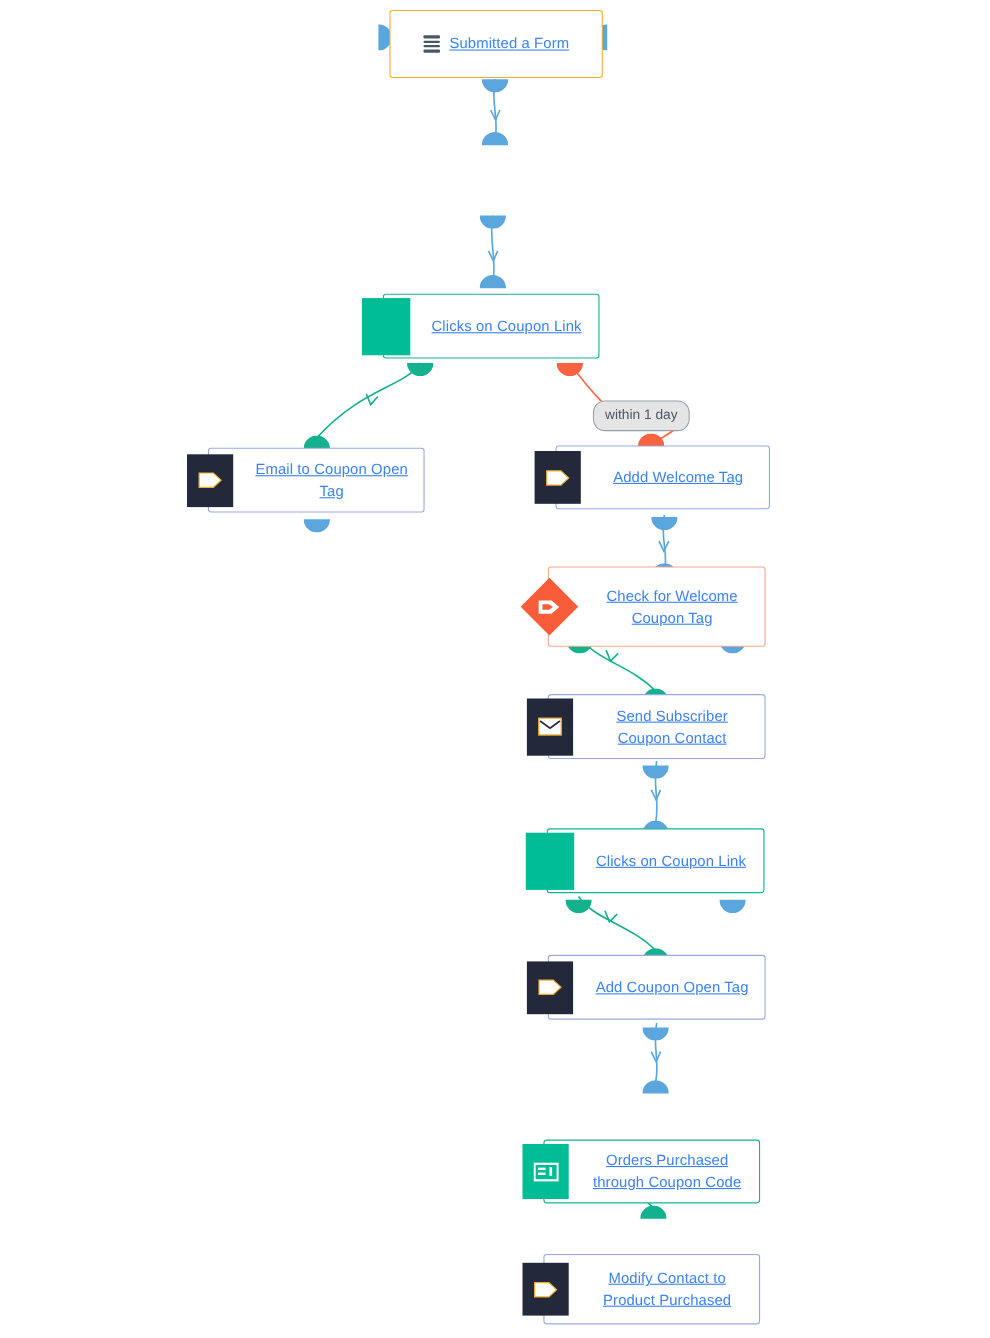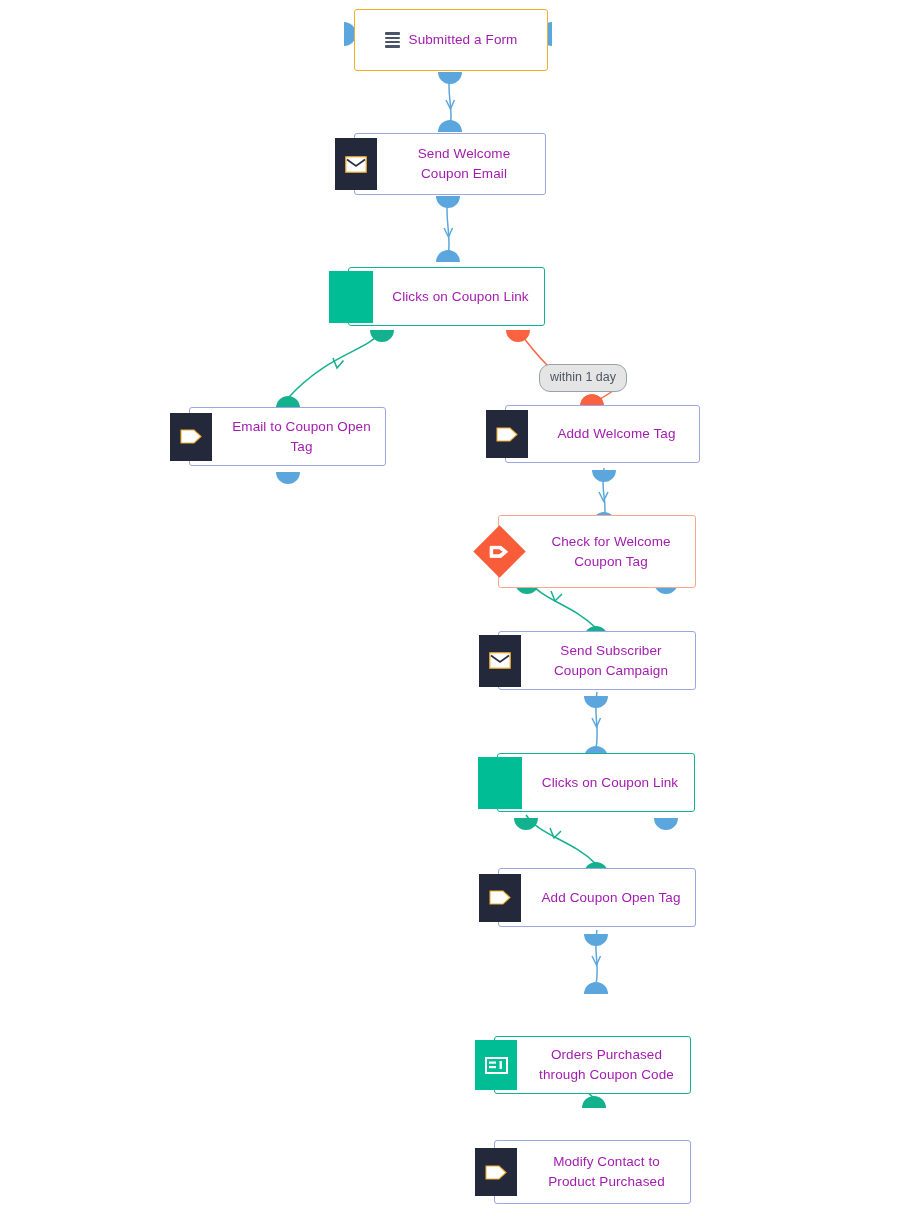--- a/index.html
+++ b/index.html
@@ -32,27 +32,28 @@
     display: flex;
     align-items: center;
     justify-content: center;
     z-index: 5;
   }
   .node.trigger  { border-color: #f0ad2e; }
   .node.teal     { border-color: #12b391; }
   .node.orange   { border-color: #f4a98c; }
 
   .node-label {
-    color: #a21caf;
+    color: #3b82f6;
     font-size: 13.5px;
     line-height: 20px;
     text-align: center;
     padding: 0 14px 0 42px;
     width: 100%;
     letter-spacing: .1px;
+    text-decoration: underline;
   }
   .node.trigger .node-label {
     padding: 0 14px;
     display: flex;
     align-items: center;
     justify-content: center;
     gap: 9px;
   }
 
   
@@ -206,29 +207,20 @@
       <span class="list-icon">
           <i></i>
           <i></i>
           <i></i>
           <i></i>
         </span>
       <span>Submitted a Form</span>
     </div>
   </div>
 
-  <div class="node" style="left:354px; top:133px; width:192px; height:62px;">
-    <div class="icon-badge dark" style="height:52px;">
-      <svg width="22" height="17" viewBox="0 0 22 17">
-        <rect x="0.8" y="0.8" width="20.4" height="15.4" fill="#ffffff" stroke="#f0ad2e" stroke-width="1.2"></rect>
-        <path d="M2 3.5 L11 10 L20 3.5" fill="none" stroke="#2b3148" stroke-width="1.7"></path>
-      </svg>
-    </div>
-    <div class="node-label">Send Welcome Coupon Email</div>
-  </div>
 
   <div class="node teal" style="left:348px; top:267px; width:197px; height:59px;">
     <div class="icon-badge plainteal"></div>
     <div class="node-label">Clicks on Coupon Link</div>
   </div>
 
   <div class="node" style="left:189px; top:407px; width:197px; height:59px;">
     <div class="icon-badge dark">
       <svg width="24" height="19" viewBox="0 0 24 19">
         <path d="M2 3 H15 L22 9.5 L15 16 H2 Z" fill="#ffffff" stroke="#f0ad2e" stroke-width="1.1"></path>
@@ -262,21 +254,21 @@
     <div class="node-label">Check for Welcome Coupon Tag</div>
   </div>
 
   <div class="node" style="left:498px; top:631px; width:198px; height:59px;">
     <div class="icon-badge dark" style="height:52px;">
       <svg width="22" height="17" viewBox="0 0 22 17">
         <rect x="0.8" y="0.8" width="20.4" height="15.4" fill="#ffffff" stroke="#f0ad2e" stroke-width="1.2"></rect>
         <path d="M2 3.5 L11 10 L20 3.5" fill="none" stroke="#2b3148" stroke-width="1.7"></path>
       </svg>
     </div>
-    <div class="node-label">Send Subscriber Coupon Campaign</div>
+    <div class="node-label">Send Subscriber Coupon Contact</div>
   </div>
 
   <div class="node teal" style="left:497px; top:753px; width:198px; height:59px;">
     <div class="icon-badge plainteal"></div>
     <div class="node-label">Clicks on Coupon Link</div>
   </div>
 
   <div class="node" style="left:498px; top:868px; width:198px; height:59px;">
     <div class="icon-badge dark">
       <svg width="24" height="19" viewBox="0 0 24 19">

